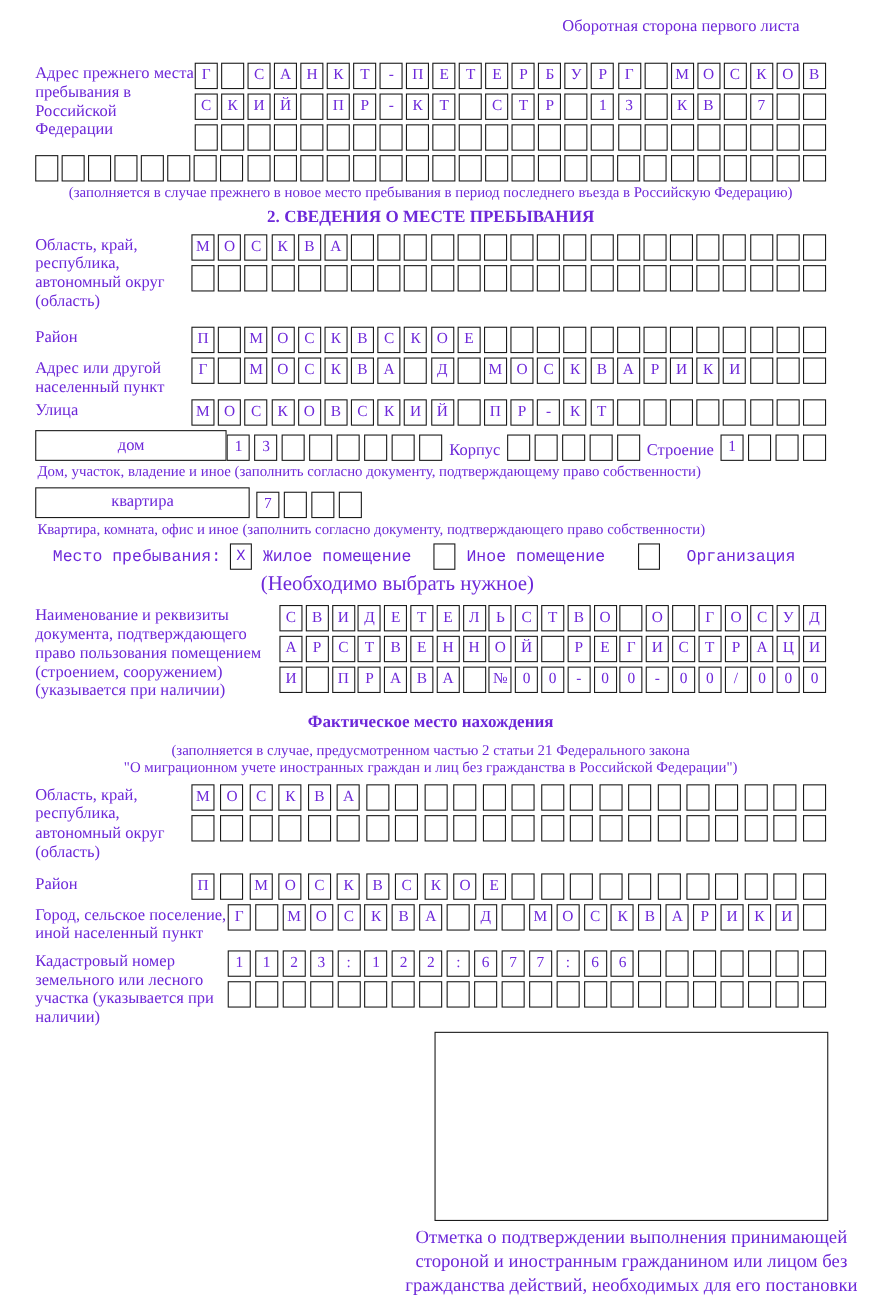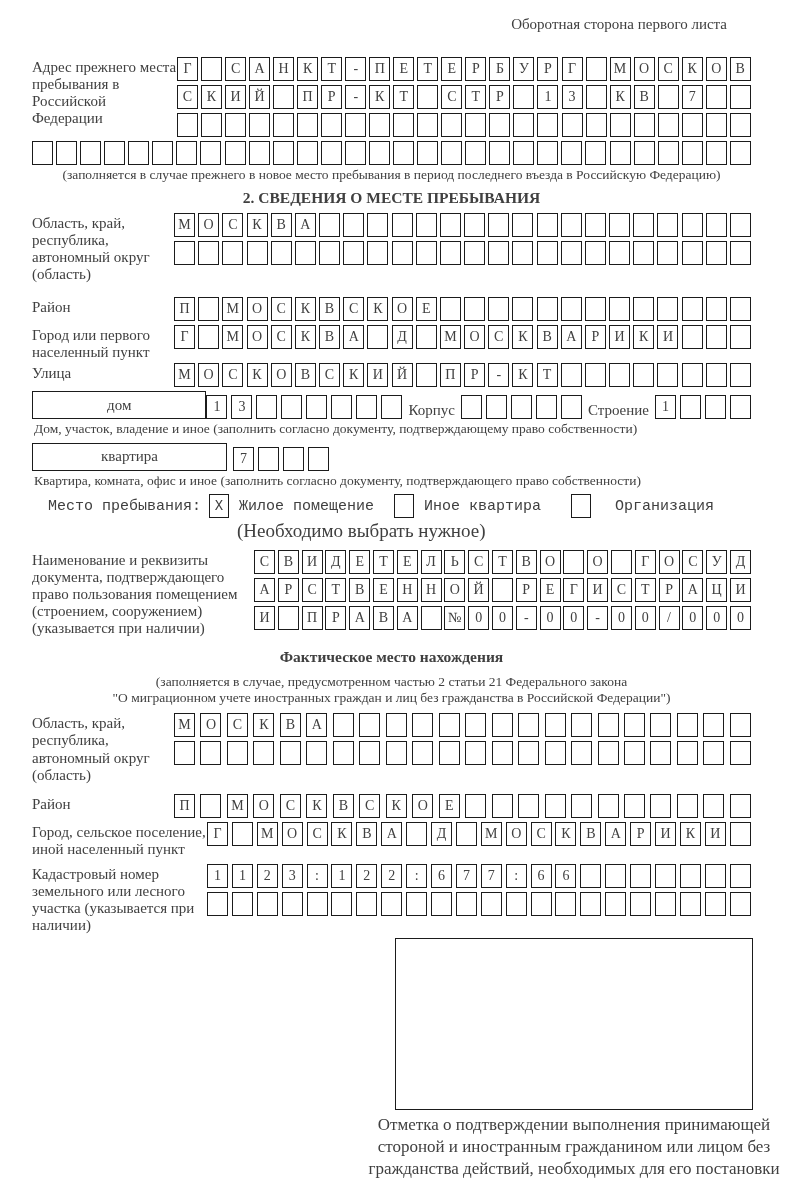--- a/index.html
+++ b/index.html
@@ -1,19 +1,19 @@
 <!DOCTYPE html>
 <html lang="ru"><head>
 <meta charset="utf-8">
 <style>
   html,body{margin:0;padding:0;background:#fff;}
   .page{
     width:781px;height:1180px;box-sizing:border-box;
     padding:16px 30px 0 32px;
-    background:#fff;color:#404040;
+    background:#fff;color:#6d28d9;
     font-family:"Liberation Serif","DejaVu Serif",serif;
     overflow:hidden;position:relative;
   }
   .hdr-note{text-align:right;font-size:15px;margin-bottom:24px;padding-right:24px;}
   .frow{display:flex;align-items:flex-start;margin-bottom:4px;}
   .flabel{flex:0 0 142px;font-size:15px;line-height:1.14;padding-top:2px;}
   .flabel.wide{flex:0 0 175px;}
   .flabel.xwide{flex:0 0 222px;}
   .cellblock{flex:1;display:flex;flex-direction:column;gap:4px;}
   .cells{display:flex;justify-content:space-between;flex:1;}
@@ -262,21 +262,21 @@
         <div class="cell"></div>
         <div class="cell"></div>
         <div class="cell"></div>
         <div class="cell"></div>
         <div class="cell"></div>
         <div class="cell"></div>
       </div>
   </div>
 
   <div class="frow" style="margin-bottom:2px">
-    <div class="flabel">Город или первого населенный пункт</div>
+    <div class="flabel">Адрес или другой населенный пункт</div>
     <div class="cells">
         <div class="cell">Г</div>
         <div class="cell"></div>
         <div class="cell">М</div>
         <div class="cell">О</div>
         <div class="cell">С</div>
         <div class="cell">К</div>
         <div class="cell">В</div>
         <div class="cell">А</div>
         <div class="cell"></div>
@@ -367,21 +367,21 @@
         <div class="cell"></div>
       </div>
   </div>
   <div class="caption left">Квартира, комната, офис и иное (заполнить согласно документу, подтверждающего право собственности)</div>
 
   <div class="mesto-row">
     <div class="mesto-label">Место пребывания:</div>
     <div class="cbox">X</div>
     <div class="opt-label">Жилое помещение</div>
     <div class="cbox" style="margin-left:8px"></div>
-    <div class="opt-label" style="margin-right:20px">Иное квартира</div>
+    <div class="opt-label" style="margin-right:20px">Иное помещение</div>
     <div class="cbox" style="margin-left:10px"></div>
     <div class="opt-label" style="margin-left:24px">Организация</div>
   </div>
   <div class="mesto-note">(Необходимо выбрать нужное)</div>
 
   <div class="frow">
     <div class="flabel xwide">Наименование и реквизиты документа, подтверждающего право пользования помещением (строением, сооружением) (указывается при наличии)</div>
     <div class="cellblock">
       <div class="cells">
           <div class="cell">С</div>

